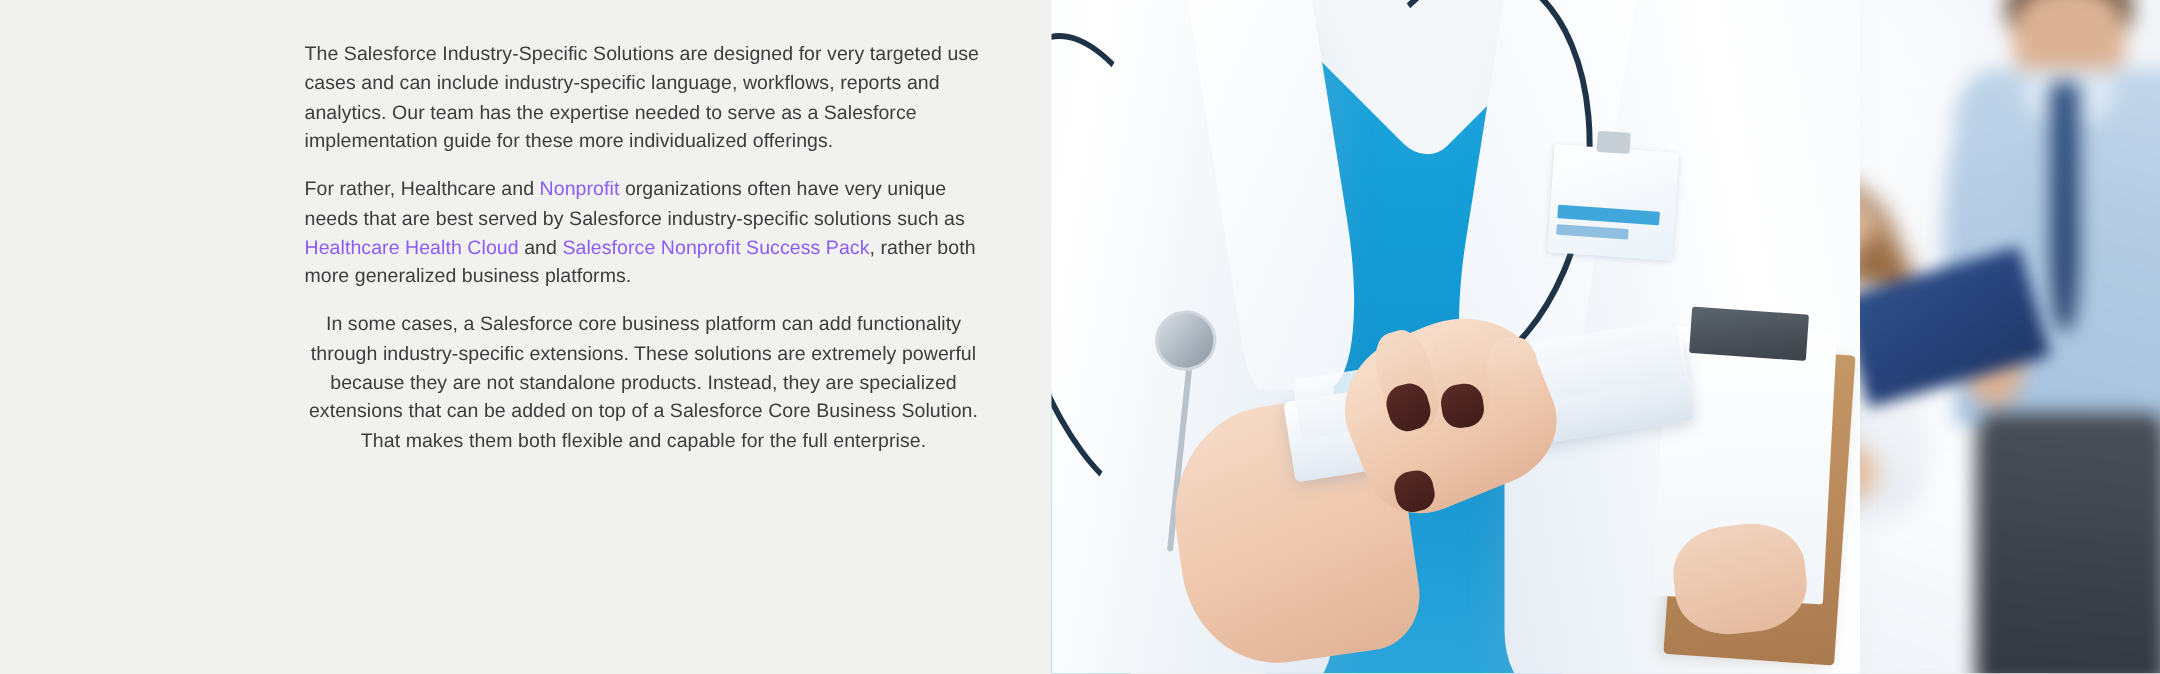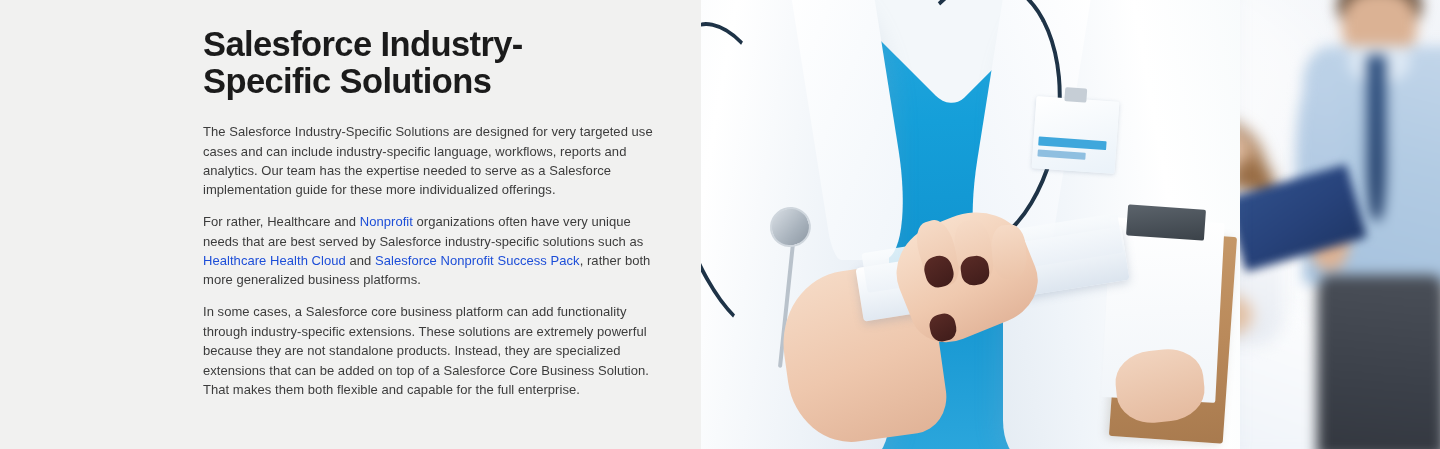--- a/index.html
+++ b/index.html
@@ -38,24 +38,24 @@
   }
 
   .body-copy p {
     font-size:13px;
     line-height:19.4px;
     color:#3c3c3c;
     letter-spacing:0.05px;
     max-width:455px;
     margin-bottom:12.5px;
   }
-  .body-copy p:last-child { margin-bottom:0; }
+  .body-copy p:last-child { margin-bottom:0;text-align:center; }
 
   .body-copy a {
-    color:#1d4ed8;
+    color:#8b5cf6;
     text-decoration:none;
   }
 
   
   .image-panel {
     position:relative;
     width:739px;
     height:449px;
     overflow:hidden;
     background:#eef2f7;
@@ -435,21 +435,20 @@
     transform:rotate(-6deg);
   }
 </style>
 </head>
 <body>
 
 <div class="section">
 
   <div class="text-panel">
 
-    <h1 class="page-title">Salesforce Industry-Specific Solutions</h1>
 
     <div class="body-copy">
 
       <p>
         <span>The Salesforce Industry-Specific Solutions are designed for very targeted use cases and can include industry-specific language, workflows, reports and analytics. Our team has the expertise needed to serve as a Salesforce implementation guide for these more individualized offerings.</span>
       </p>
 
       <p>
         <span>For rather, Healthcare and </span><a href="#">Nonprofit</a><span> organizations often have very unique needs that are best served by Salesforce industry-specific solutions such as </span><a href="#">Healthcare Health Cloud</a><span> and </span><a href="#">Salesforce Nonprofit Success Pack</a><span>, rather both more generalized business platforms.</span>
       </p>

